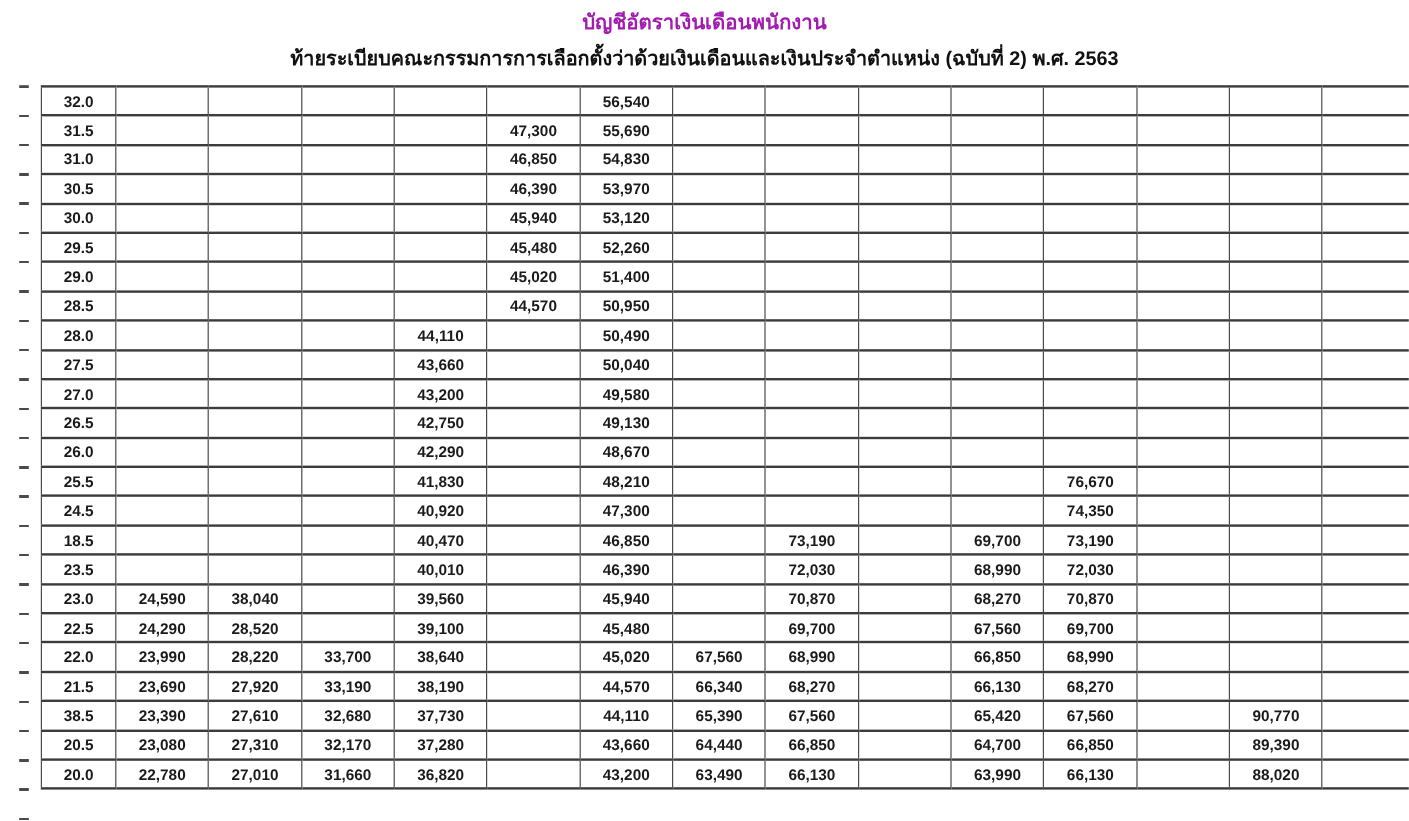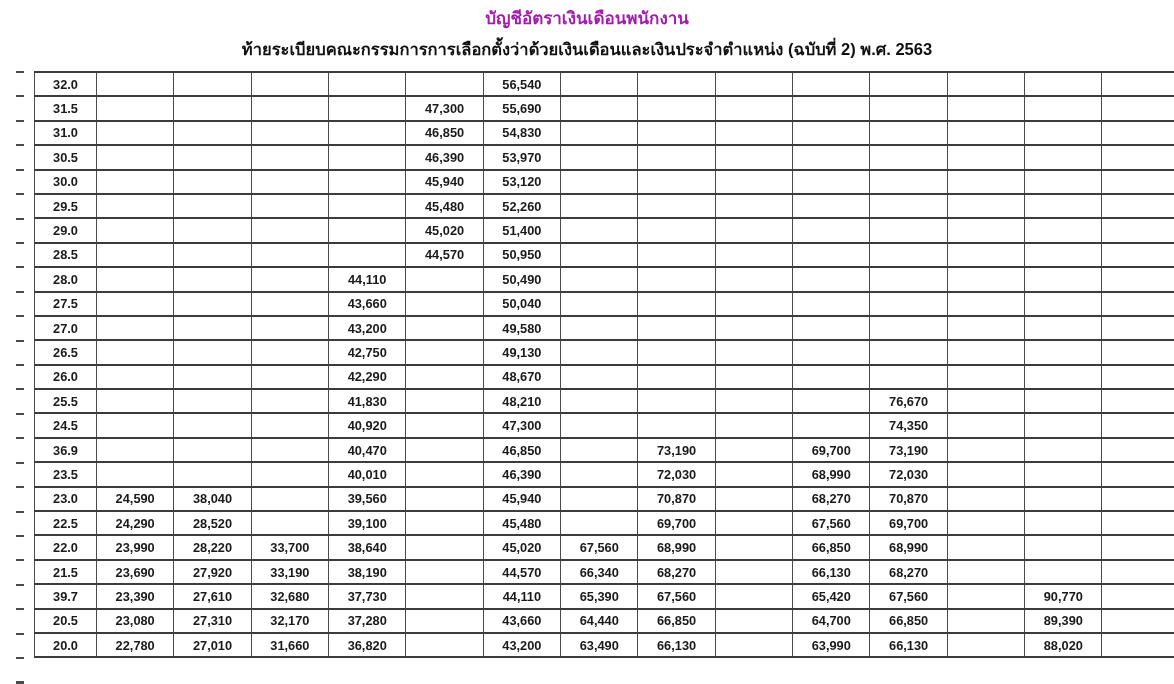--- a/index.html
+++ b/index.html
@@ -355,21 +355,21 @@
           <td></td>
           <td></td>
           <td></td>
           <td></td>
           <td>74,350</td>
           <td></td>
           <td></td>
           <td></td>
         </tr>
         <tr>
-          <td>36.9</td>
+          <td>18.5</td>
           <td></td>
           <td></td>
           <td></td>
           <td>40,470</td>
           <td></td>
           <td>46,850</td>
           <td></td>
           <td>73,190</td>
           <td></td>
           <td>69,700</td>
@@ -457,21 +457,21 @@
           <td>66,340</td>
           <td>68,270</td>
           <td></td>
           <td>66,130</td>
           <td>68,270</td>
           <td></td>
           <td></td>
           <td></td>
         </tr>
         <tr>
-          <td>39.7</td>
+          <td>38.5</td>
           <td>23,390</td>
           <td>27,610</td>
           <td>32,680</td>
           <td>37,730</td>
           <td></td>
           <td>44,110</td>
           <td>65,390</td>
           <td>67,560</td>
           <td></td>
           <td>65,420</td>

